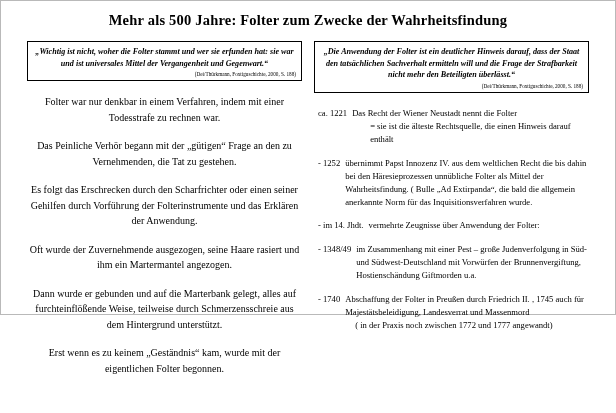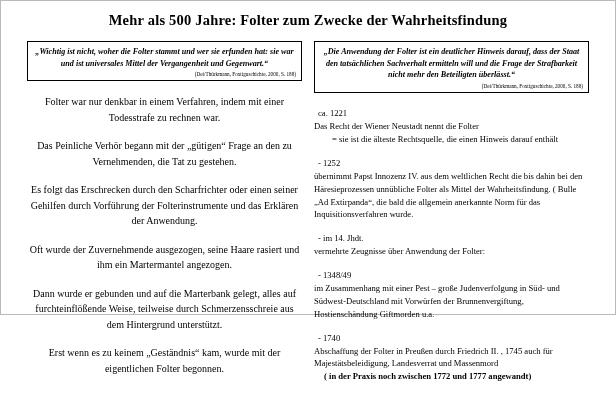--- a/index.html
+++ b/index.html
@@ -74,21 +74,21 @@
     font-family: "Liberation Serif", serif;
   }
   .para-center:last-child {
     margin-bottom: 0;
   }
   .right-body {
     margin-top: 14px;
   }
   .entry {
     display: flex;
-    flex-direction: column;
+    flex-direction: row;
     font-size: 8.6px;
     line-height: 1.5;
     margin-bottom: 11px;
     font-family: "Liberation Serif", serif;
   }
   .entry:last-child {
     margin-bottom: 0;
   }
   .entry-date {
     flex: 0 0 auto;
@@ -99,21 +99,20 @@
   .entry-text {
     flex: 1 1 auto;
   }
   .entry-sub {
     display: block;
     padding-left: 18px;
   }
   .entry-sub2 {
     display: block;
     padding-left: 10px;
-    font-weight: bold;
   }
 </style>
 </head>
 <body>
 
 <div class="page">
 
   <h1 class="title">Mehr als 500 Jahre: Folter zum Zwecke der Wahrheitsfindung</h1>
 
   <div class="columns">

